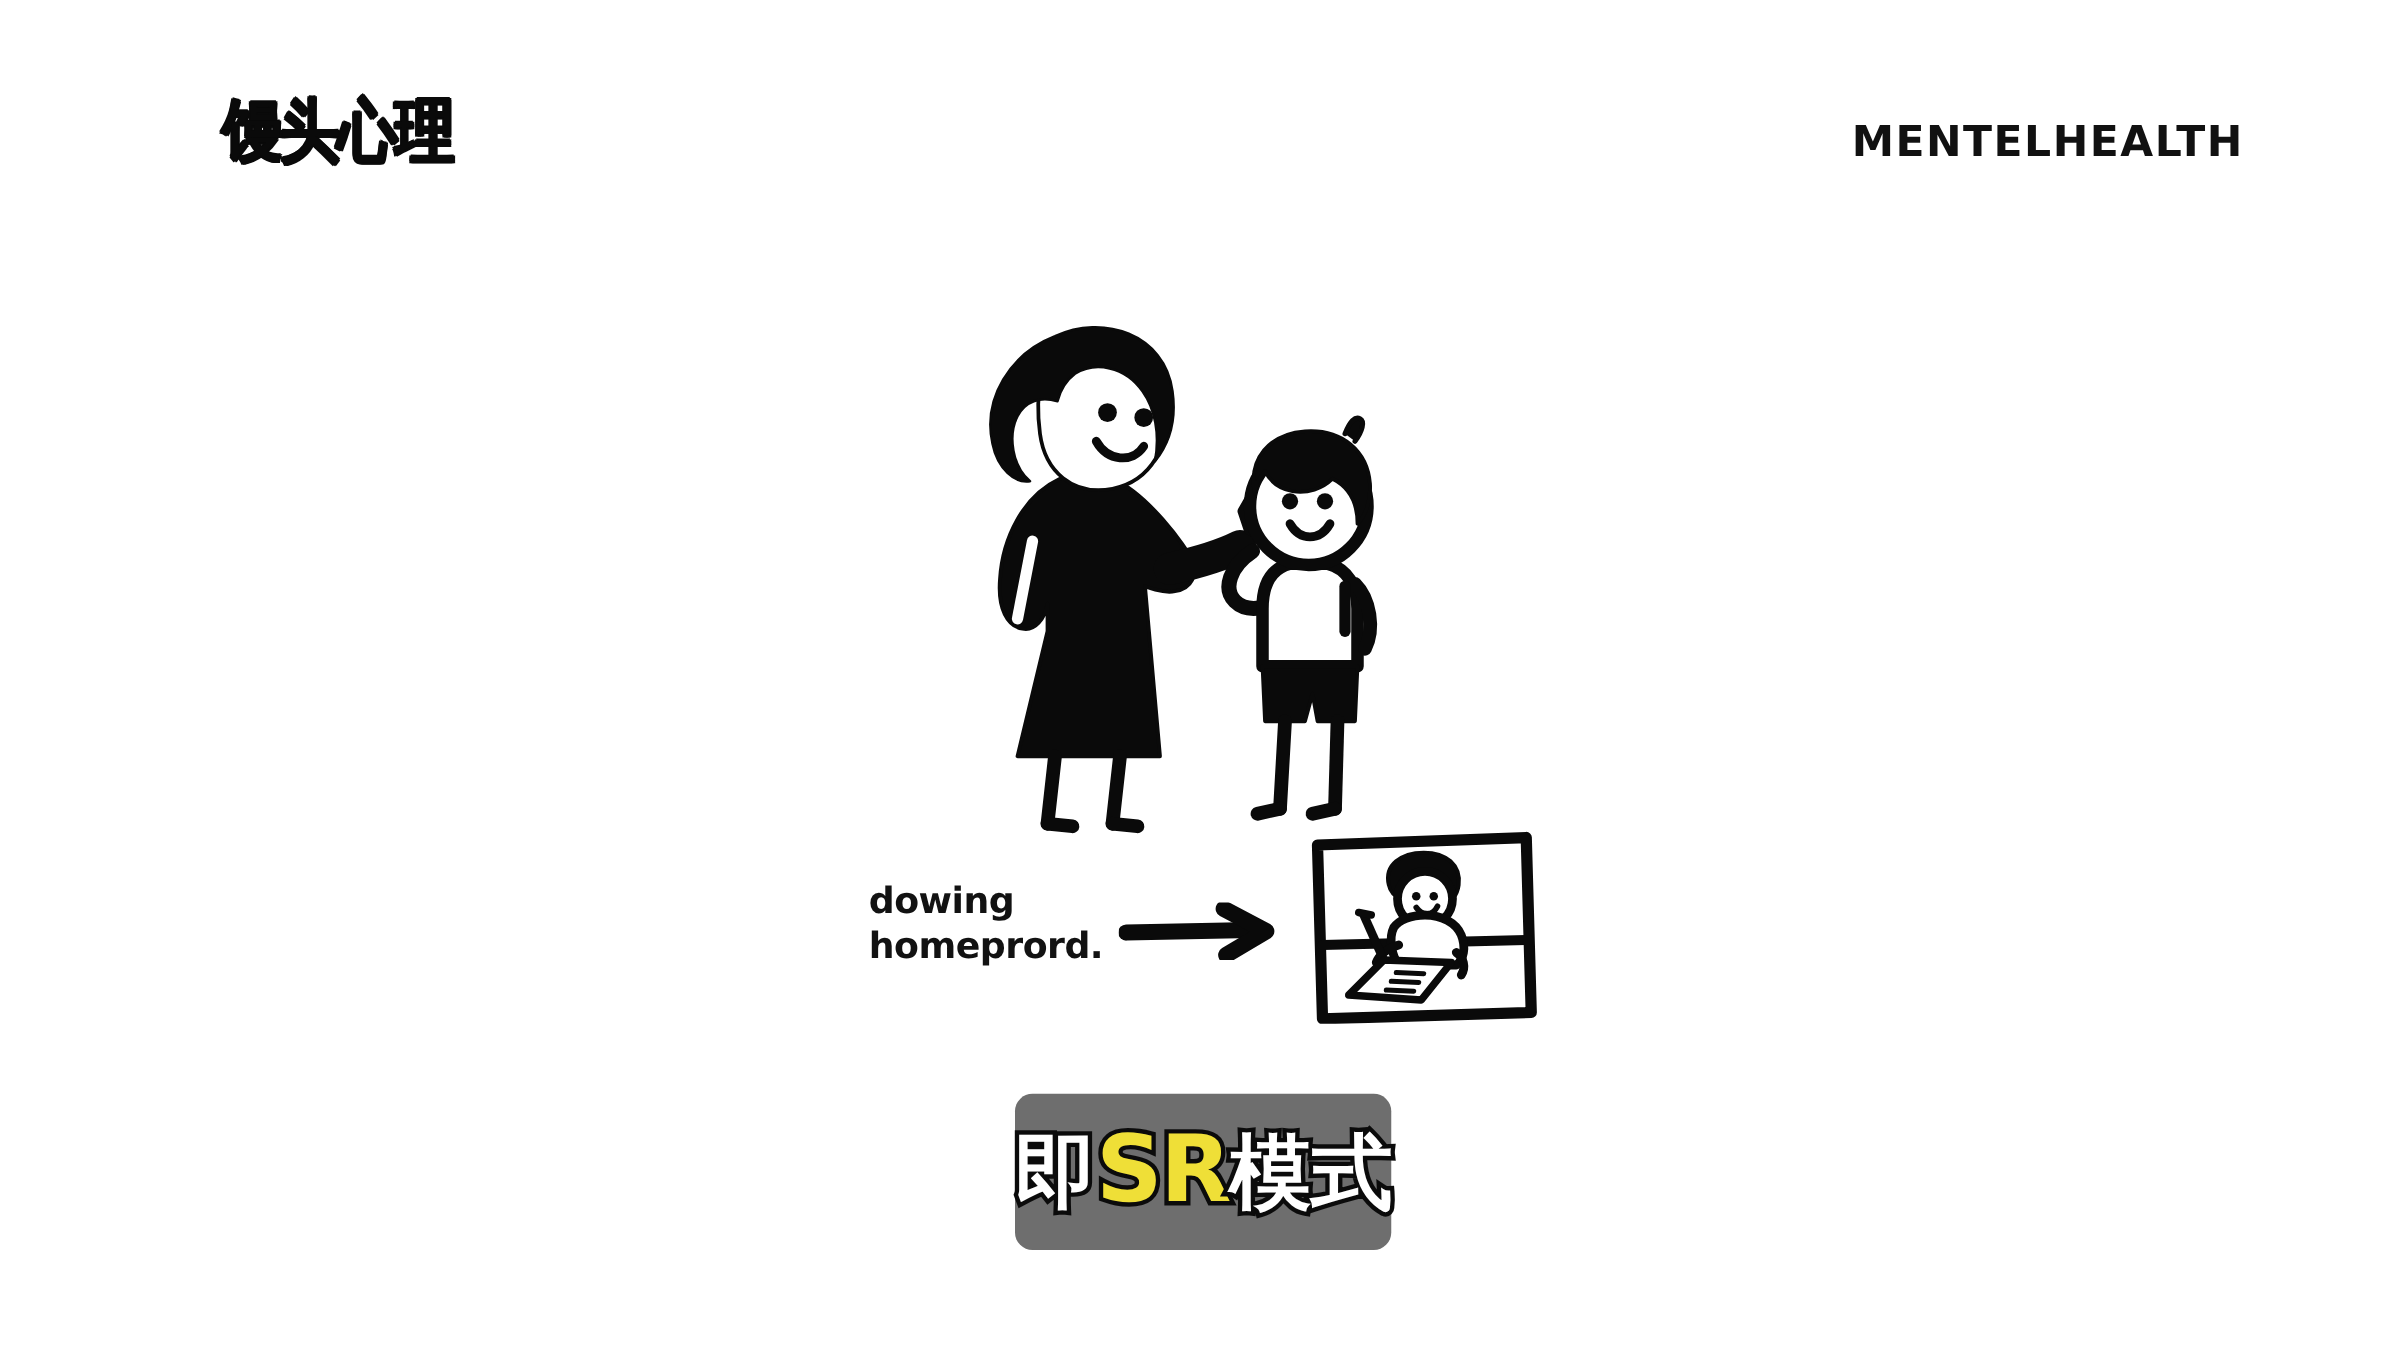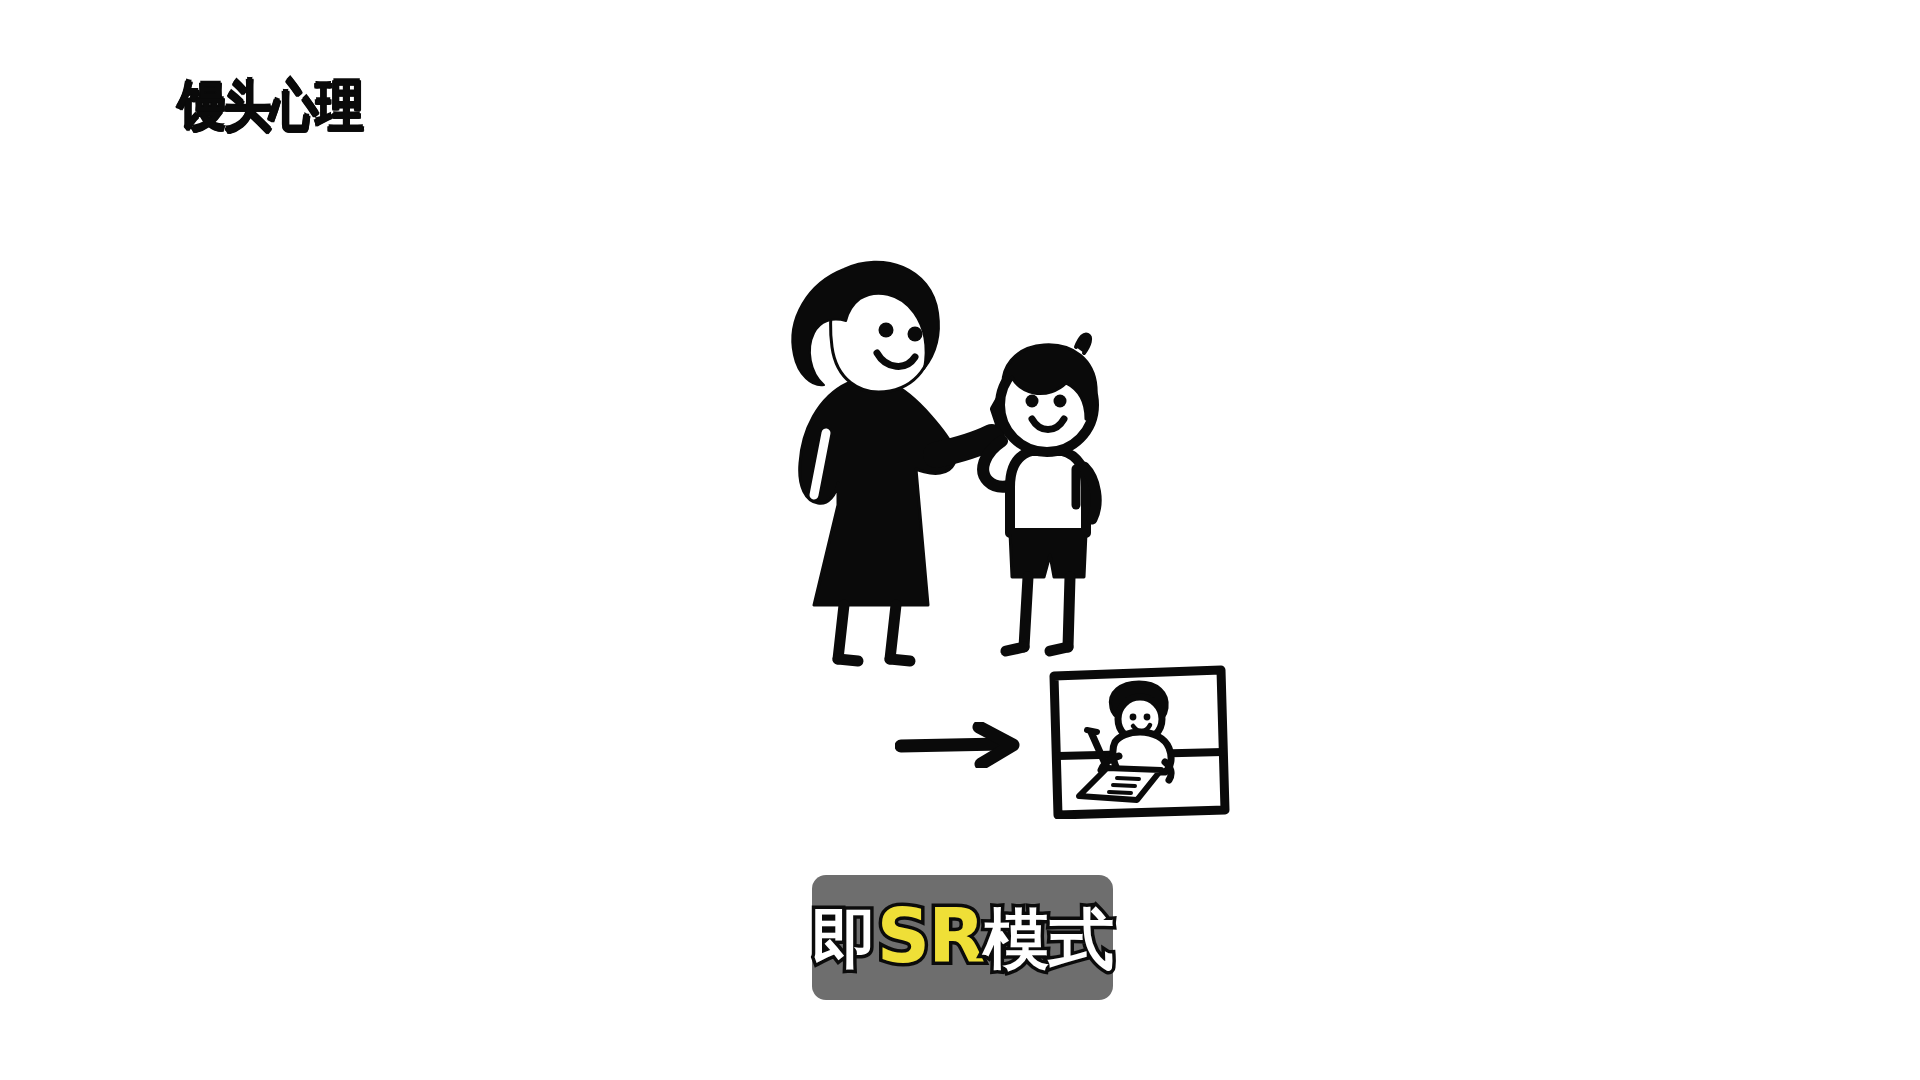--- a/index.html
+++ b/index.html
@@ -145,20 +145,21 @@
     letter-spacing: -2px;
   }
 </style>
 </head>
 <body>
 
 <div class="canvas">
 
   <div class="brand-logo">馒头心理</div>
 
+  <div class="brand-word">MENTELHEALTH</div>
 
   <div class="illustration">
     <svg viewBox="0 0 480 420" xmlns="http://www.w3.org/2000/svg" fill="none" stroke="#0a0a0a" stroke-linecap="round" stroke-linejoin="round">
 
       <g>
 
         <path d="M108 128
                  C 78 142 62 176 60 208
                  C 58 232 66 246 78 248
                  C 88 250 96 240 98 228
@@ -251,20 +252,24 @@
         <path d="M288 322 L 284 392" stroke="#0a0a0a" stroke-width="11"></path>
         <path d="M284 392 L 266 396" stroke="#0a0a0a" stroke-width="11"></path>
         <path d="M330 322 L 328 392" stroke="#0a0a0a" stroke-width="11"></path>
         <path d="M328 392 L 310 396" stroke="#0a0a0a" stroke-width="11"></path>
       </g>
     </svg>
   </div>
 
   <div class="caption-row">
 
+    <div class="caption-text">
+      <span class="ln">dowing</span>
+      <span class="ln">homeprord.</span>
+    </div>
 
     <div class="arrow">
       <svg viewBox="0 0 130 46" xmlns="http://www.w3.org/2000/svg">
         <path d="M6 24 L 106 22" stroke="#0a0a0a" stroke-width="13" stroke-linecap="round" fill="none"></path>
         <path d="M84 5 L 118 23 L 86 42" stroke="#0a0a0a" stroke-width="13" stroke-linecap="round" stroke-linejoin="round" fill="none"></path>
       </svg>
     </div>
 
     <div class="photo-frame">
       <svg viewBox="0 0 185 155" xmlns="http://www.w3.org/2000/svg" fill="none" stroke="#0a0a0a" stroke-linecap="round" stroke-linejoin="round">

